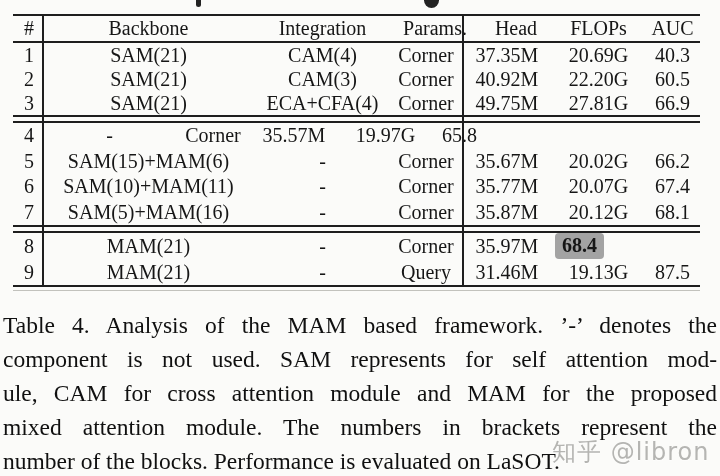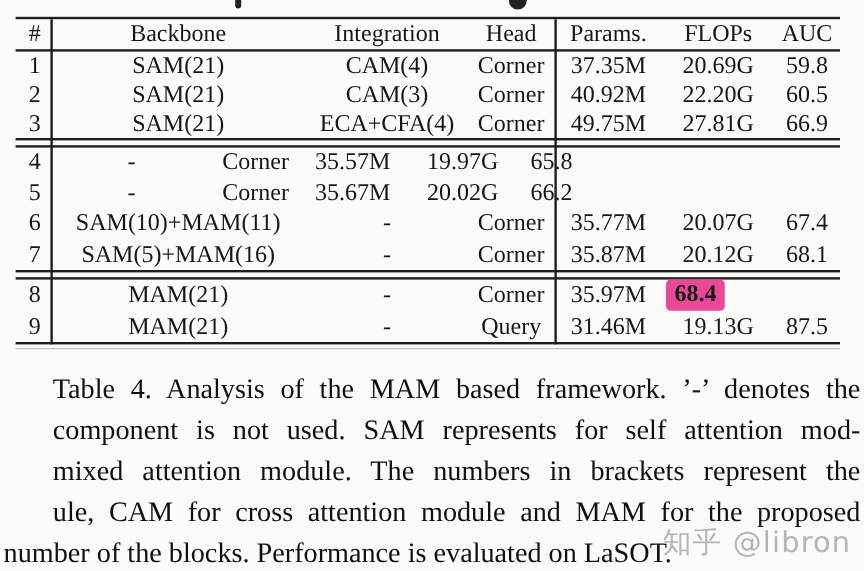--- a/index.html
+++ b/index.html
@@ -38,32 +38,32 @@
   .c1{width:213px;}
   .c2{width:135px;}
   .c3{width:72px;}
   .c4{width:90px;}
   .c5{width:93px;}
   .c6{width:55px;}
 
   .cell-text{display:inline-block;}
   .cell-text.best{
     font-weight:bold;
-    background:#ec4899;
+    background:#a3a3a3;
     border-radius:4px;
     padding:1px 7px 2px 7px;
     text-align:center;
   }
 
   
   .caption{
     position:absolute;left:3px;top:308px;width:714px;
     font-size:23.5px;line-height:34px;color:#101010;
   }
-  .caption .jline{text-align:justify;text-align-last:justify;margin-left:41px;}
+  .caption .jline{text-align:justify;text-align-last:justify;}
   .caption .lastline{text-align:left;}
 
   
   .watermark{
     position:absolute;left:552px;top:436px;z-index:5;
     font-size:24px;color:#a9a9a6;opacity:.85;
     font-family:"DejaVu Sans","Liberation Sans",sans-serif;
     letter-spacing:1px;white-space:nowrap;
     text-shadow:0 1px 0 rgba(255,255,255,.6);
   }
@@ -83,26 +83,26 @@
   <div class="trow header" id="header-row">
       <div class="cell c0">
         <span class="cell-text">#</span>
       </div>
       <div class="cell c1">
         <span class="cell-text">Backbone</span>
       </div>
       <div class="cell c2">
         <span class="cell-text">Integration</span>
       </div>
+      <div class="cell c4">
+        <span class="cell-text">Params.</span>
+      </div>
       <div class="cell c3">
         <span class="cell-text">Head</span>
       </div>
-      <div class="cell c4">
-        <span class="cell-text">Params.</span>
-      </div>
       <div class="cell c5">
         <span class="cell-text">FLOPs</span>
       </div>
       <div class="cell c6">
         <span class="cell-text">AUC</span>
       </div>
     </div>
 
   <div class="rule thin"></div>
 
@@ -120,21 +120,21 @@
         <div class="cell c3">
           <span class="cell-text">Corner</span>
         </div>
         <div class="cell c4">
           <span class="cell-text">37.35M</span>
         </div>
         <div class="cell c5">
           <span class="cell-text">20.69G</span>
         </div>
         <div class="cell c6">
-          <span class="cell-text">59.8</span>
+          <span class="cell-text">40.3</span>
         </div>
       </div>
       <div class="trow">
         <div class="cell c0">
           <span class="cell-text">2</span>
         </div>
         <div class="cell c1">
           <span class="cell-text">SAM(21)</span>
         </div>
         <div class="cell c2">
@@ -197,20 +197,23 @@
         <div class="cell c5">
           <span class="cell-text">19.97G</span>
         </div>
         <div class="cell c6">
           <span class="cell-text">65.8</span>
         </div>
       </div>
       <div class="trow">
         <div class="cell c0">
           <span class="cell-text">5</span>
+        </div>
+        <div class="cell c1">
+          <span class="cell-text">SAM(15)+MAM(6)</span>
         </div>
         <div class="cell c2">
           <span class="cell-text">-</span>
         </div>
         <div class="cell c3">
           <span class="cell-text">Corner</span>
         </div>
         <div class="cell c4">
           <span class="cell-text">35.67M</span>
         </div>
@@ -317,18 +320,18 @@
       </div>
     </div>
 
   <div class="rule"></div>
   <div class="bottom-faint"></div>
 </div>
 
 <div class="caption" id="caption">
     <div class="jline">Table 4. Analysis of the MAM based framework. ’-’ denotes the</div>
     <div class="jline">component is not used.  SAM represents for self attention mod-</div>
+    <div class="jline">ule, CAM for cross attention module and MAM for the proposed</div>
     <div class="jline">mixed attention module.  The numbers in brackets represent the</div>
-    <div class="jline">ule, CAM for cross attention module and MAM for the proposed</div>
     <div class="lastline">number of the blocks. Performance is evaluated on LaSOT.</div>
   </div>
 
 <div class="watermark">知乎 @libron</div>
 
 </body></html>

